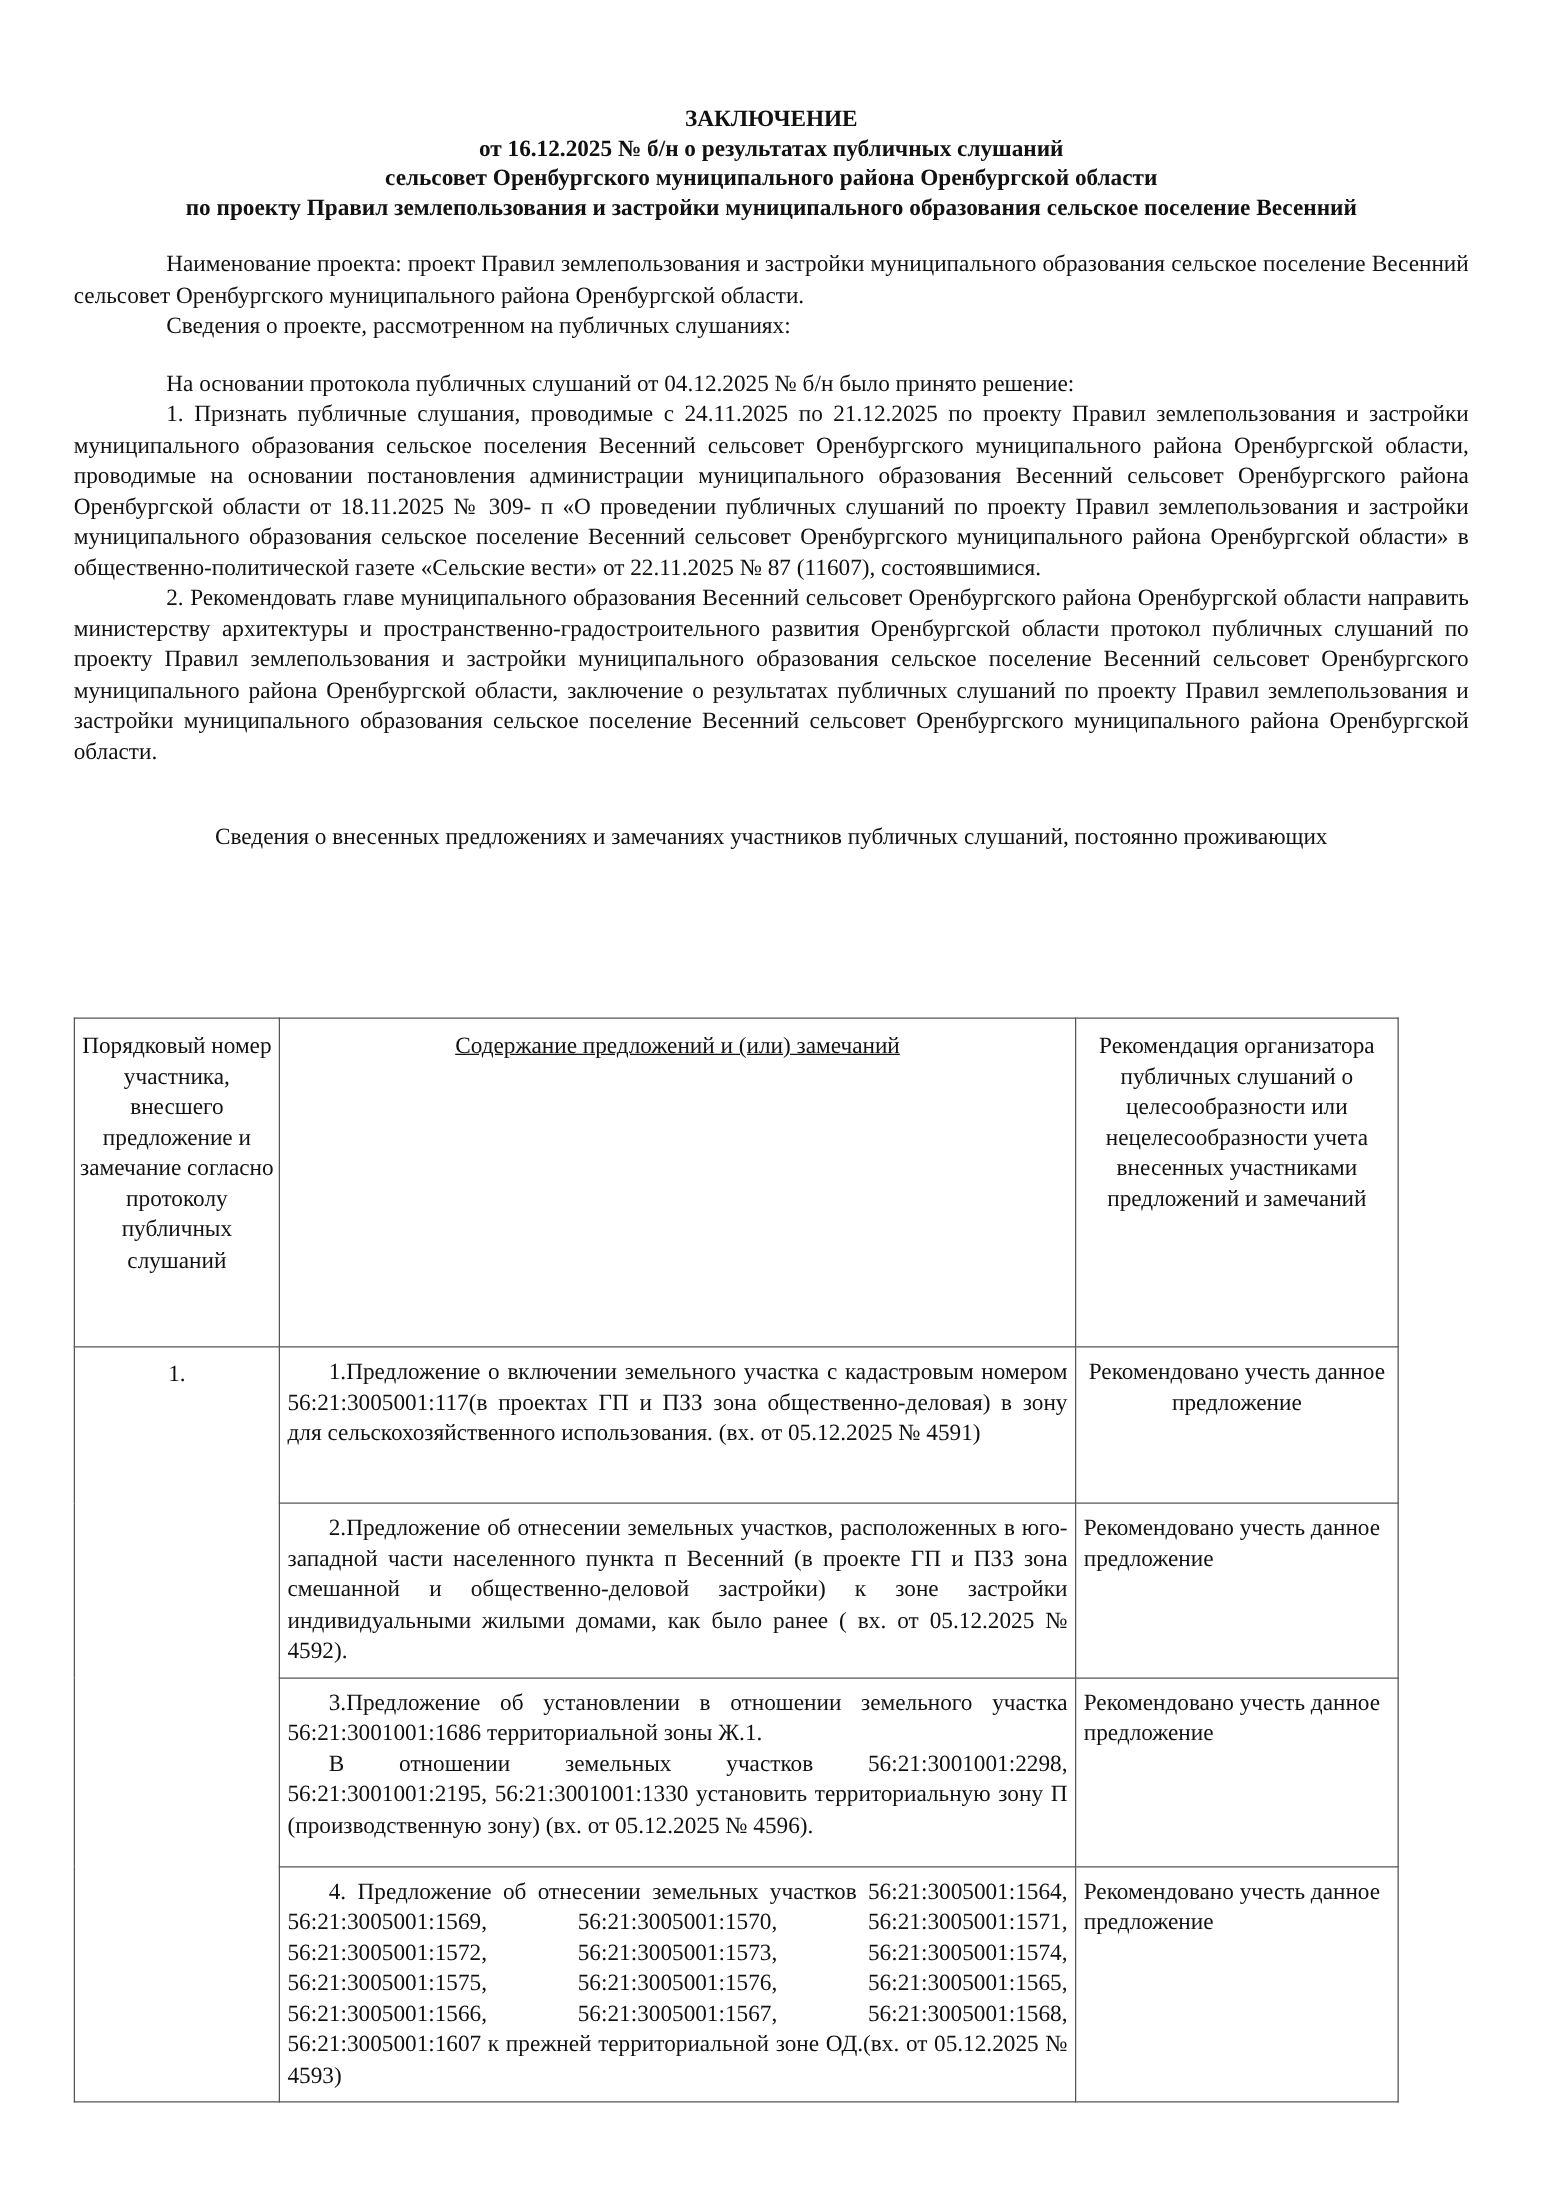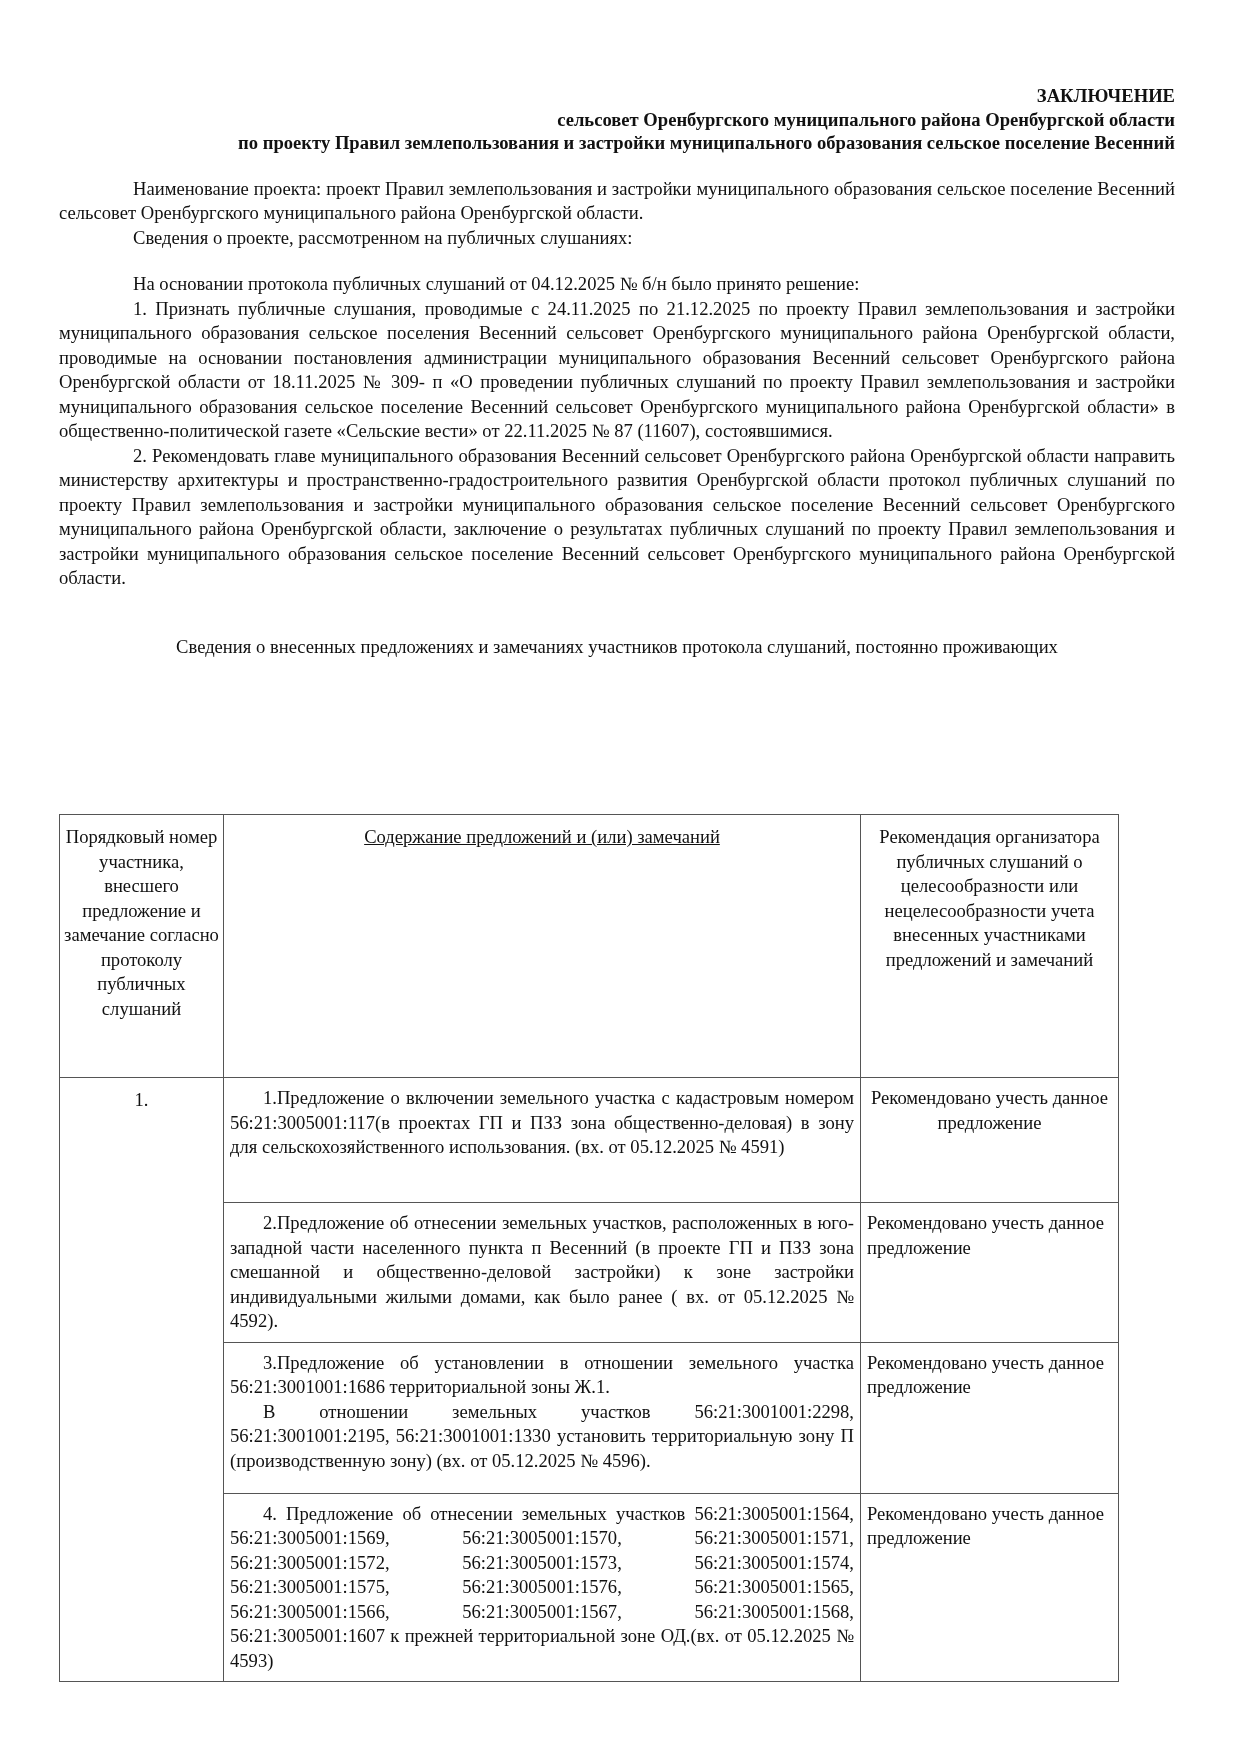--- a/index.html
+++ b/index.html
@@ -1,19 +1,19 @@
 <!DOCTYPE html>
 <html><head>
   <meta charset="utf-8">
   <style>
     html, body { margin: 0; padding: 0; background: #ffffff; }
     body { width: 1240px; height: 1755px; position: relative; overflow: hidden;
       font-family: "Liberation Serif", "DejaVu Serif", serif; color: #111; font-size: 18.6px; }
     .page { position: absolute; left: 59px; top: 84px; width: 1116px; }
-    .title { text-align: right; font-weight: bold; line-height: 23.6px; font-size: 18.6px; }
+    .title { text-align: center; font-weight: bold; line-height: 23.6px; font-size: 18.6px; }
     .para { line-height: 24.5px; text-align: justify; margin: 0; }
     .indent { text-indent: 74px; }
     .gap { height: 22px; }
     .centered { text-align: center; line-height: 24.5px; }
     table.props { position: absolute; left: 59px; top: 814px; width: 1060px;
       border-collapse: collapse; table-layout: fixed; font-size: 18.6px; }
     table.props td, table.props th { border: 1.6px solid #555; vertical-align: top;
       font-weight: normal; line-height: 24.5px; }
     table.props th { padding: 10px 4px 0 4px; text-align: center; }
     th.c1 { width: 155px; height: 252px; }
@@ -23,20 +23,21 @@
     td.content .ind { text-indent: 33px; }
     td.rec { padding: 8px 6px; }
     td.rec.center { text-align: center; }
   </style>
 </head>
 <body>
 
 <div class="page">
   <div class="title">
     <div>ЗАКЛЮЧЕНИЕ</div>
+    <div>от 16.12.2025 № б/н о результатах публичных слушаний</div>
     <div>сельсовет Оренбургского муниципального района Оренбургской области</div>
     <div>по проекту Правил землепользования и застройки муниципального образования сельское поселение Весенний</div>
   </div>
 
   <div style="height:22px"></div>
 
   <p class="para indent">Наименование проекта: проект Правил землепользования и застройки муниципального образования сельское поселение Весенний сельсовет Оренбургского муниципального района Оренбургской области.</p>
   <p class="para indent">Сведения о проекте, рассмотренном на публичных слушаниях:</p>
 
   <div class="gap"></div>
@@ -44,21 +45,21 @@
   <p class="para indent">На основании протокола публичных слушаний от 04.12.2025 № б/н было принято решение:</p>
   <p class="para indent">1. Признать публичные слушания, проводимые с 24.11.2025 по 21.12.2025 по проекту Правил землепользования и застройки муниципального образования сельское поселения Весенний сельсовет Оренбургского муниципального района Оренбургской области, проводимые на основании постановления администрации муниципального образования Весенний сельсовет Оренбургского района Оренбургской области от 18.11.2025 № 309- п «О проведении публичных слушаний по проекту Правил землепользования и застройки муниципального образования сельское поселение Весенний сельсовет Оренбургского муниципального района Оренбургской области» в общественно-политической газете «Сельские вести» от 22.11.2025 № 87 (11607), состоявшимися.</p>
   <p class="para indent">2. Рекомендовать главе муниципального образования Весенний сельсовет Оренбургского района Оренбургской области направить министерству архитектуры и пространственно-градостроительного развития Оренбургской области протокол публичных слушаний по проекту Правил землепользования и застройки муниципального образования сельское поселение Весенний сельсовет Оренбургского муниципального района Оренбургской области, заключение о результатах публичных слушаний по проекту Правил землепользования и застройки муниципального образования сельское поселение Весенний сельсовет Оренбургского муниципального района Оренбургской области.</p>
 
   <div class="gap"></div>
 
 
   <div class="gap"></div>
 
   <div class="centered">
-    <div>Сведения о внесенных предложениях и замечаниях участников протокола слушаний, постоянно проживающих</div>
+    <div>Сведения о внесенных предложениях и замечаниях участников публичных слушаний, постоянно проживающих</div>
   </div>
 </div>
 
 <table class="props">
   <thead>
     <tr>
       <th class="c1">Порядковый номер участника, внесшего предложение и замечание согласно протоколу публичных слушаний</th>
       <th class="c2">Содержание предложений и (или) замечаний</th>
       <th class="c3">Рекомендация организатора публичных слушаний о целесообразности или нецелесообразности учета внесенных участниками предложений и замечаний</th>
     </tr>

